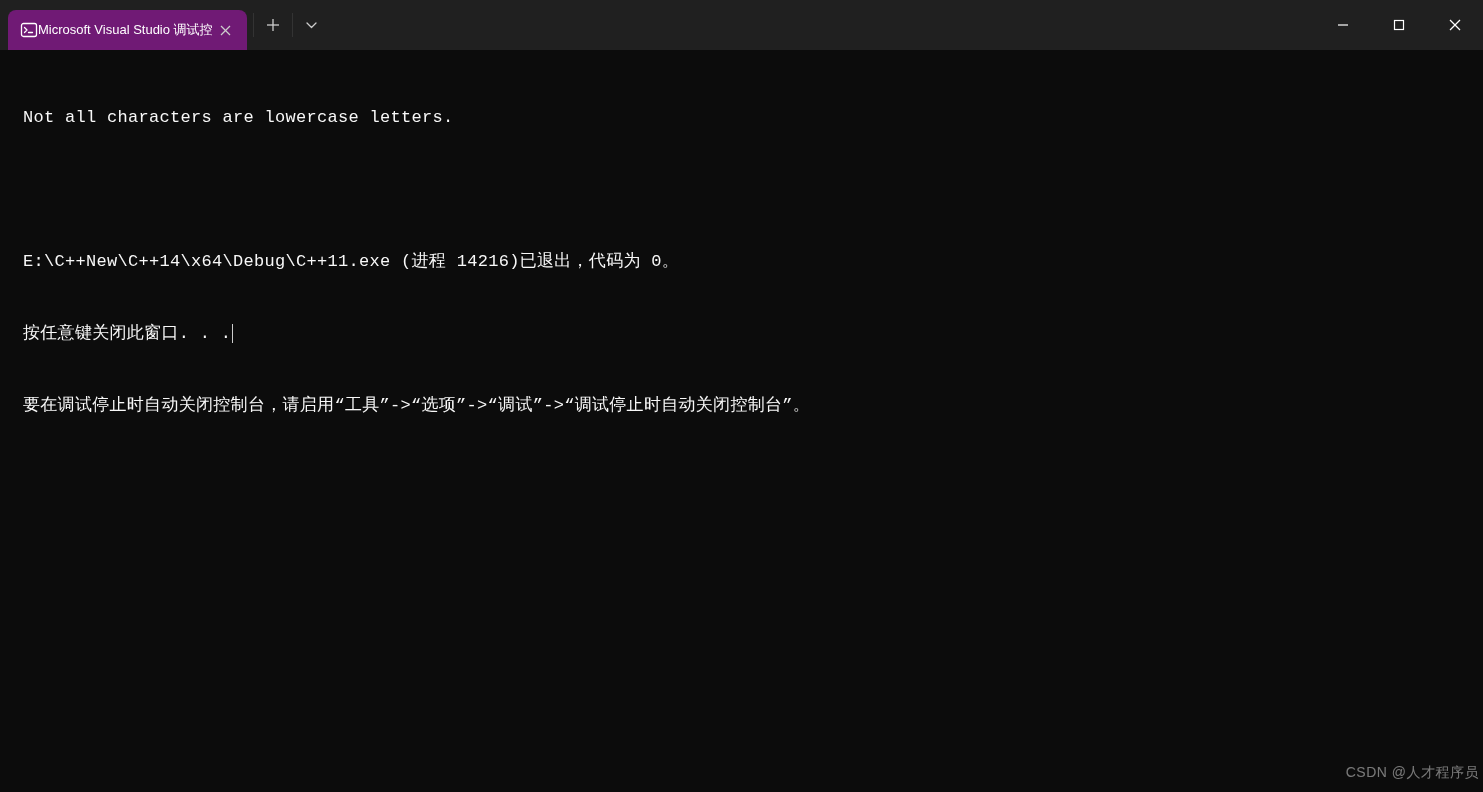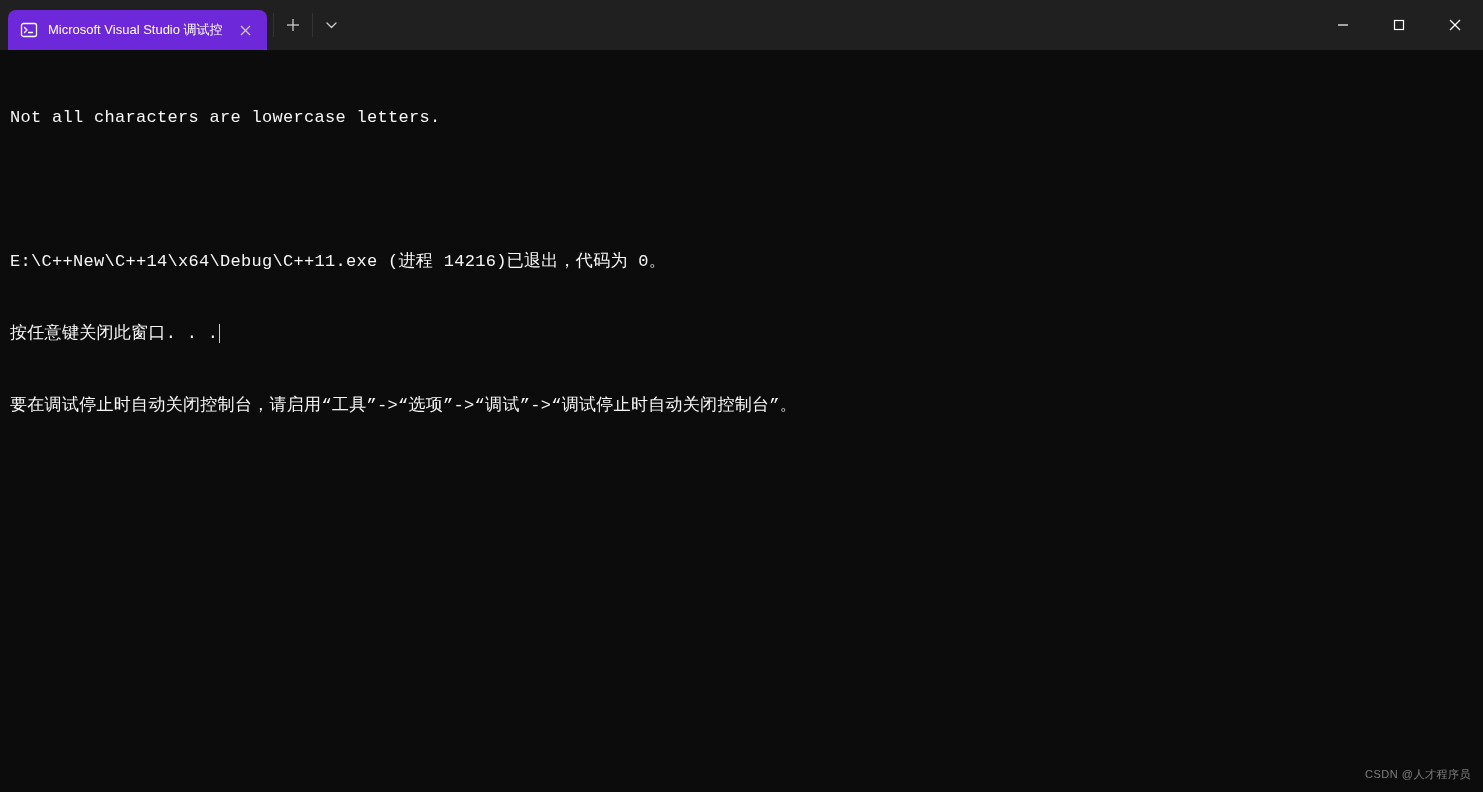--- a/index.html
+++ b/index.html
@@ -25,22 +25,22 @@
       justify-content: space-between;
       user-select: none;
     }
     .titlebar-left {
       display: flex;
       align-items: center;
     }
     .tab {
       display: flex;
       align-items: center;
-      gap: 10px;
-      background: #6d28d9;
+      gap: 0;
+      background: #701a75;
       height: 40px;
       margin-top: 10px;
       margin-left: 8px;
       padding: 0 14px 0 12px;
       border-top-left-radius: 8px;
       border-top-right-radius: 8px;
       color: #ffffff;
       font-size: 13px;
       white-space: nowrap;
       max-width: 260px;
@@ -122,35 +122,36 @@
       font-family: "NSimSun", "Consolas", "Courier New", monospace;
       font-size: 17px;
       line-height: 24px;
       color: #f8f8f8;
       white-space: pre;
       letter-spacing: 0.3px;
     }
     .console-line {
       display: block;
       min-height: 24px;
+      margin-left: 13px;
     }
     .cursor {
       display: inline-block;
       width: 1px;
       height: 19px;
       background: #cccccc;
       vertical-align: text-bottom;
       margin-left: 1px;
     }
     .watermark {
       position: absolute;
-      right: 12px;
+      right: 4px;
       bottom: 10px;
       color: rgba(230,230,230,0.5);
-      font-size: 11px;
+      font-size: 14px;
       font-family: "Microsoft YaHei", sans-serif;
       letter-spacing: 0.5px;
     }
   </style>
 </head>
 <body>
 
 <div class="titlebar">
   <div class="titlebar-left">
     <div class="tab">

